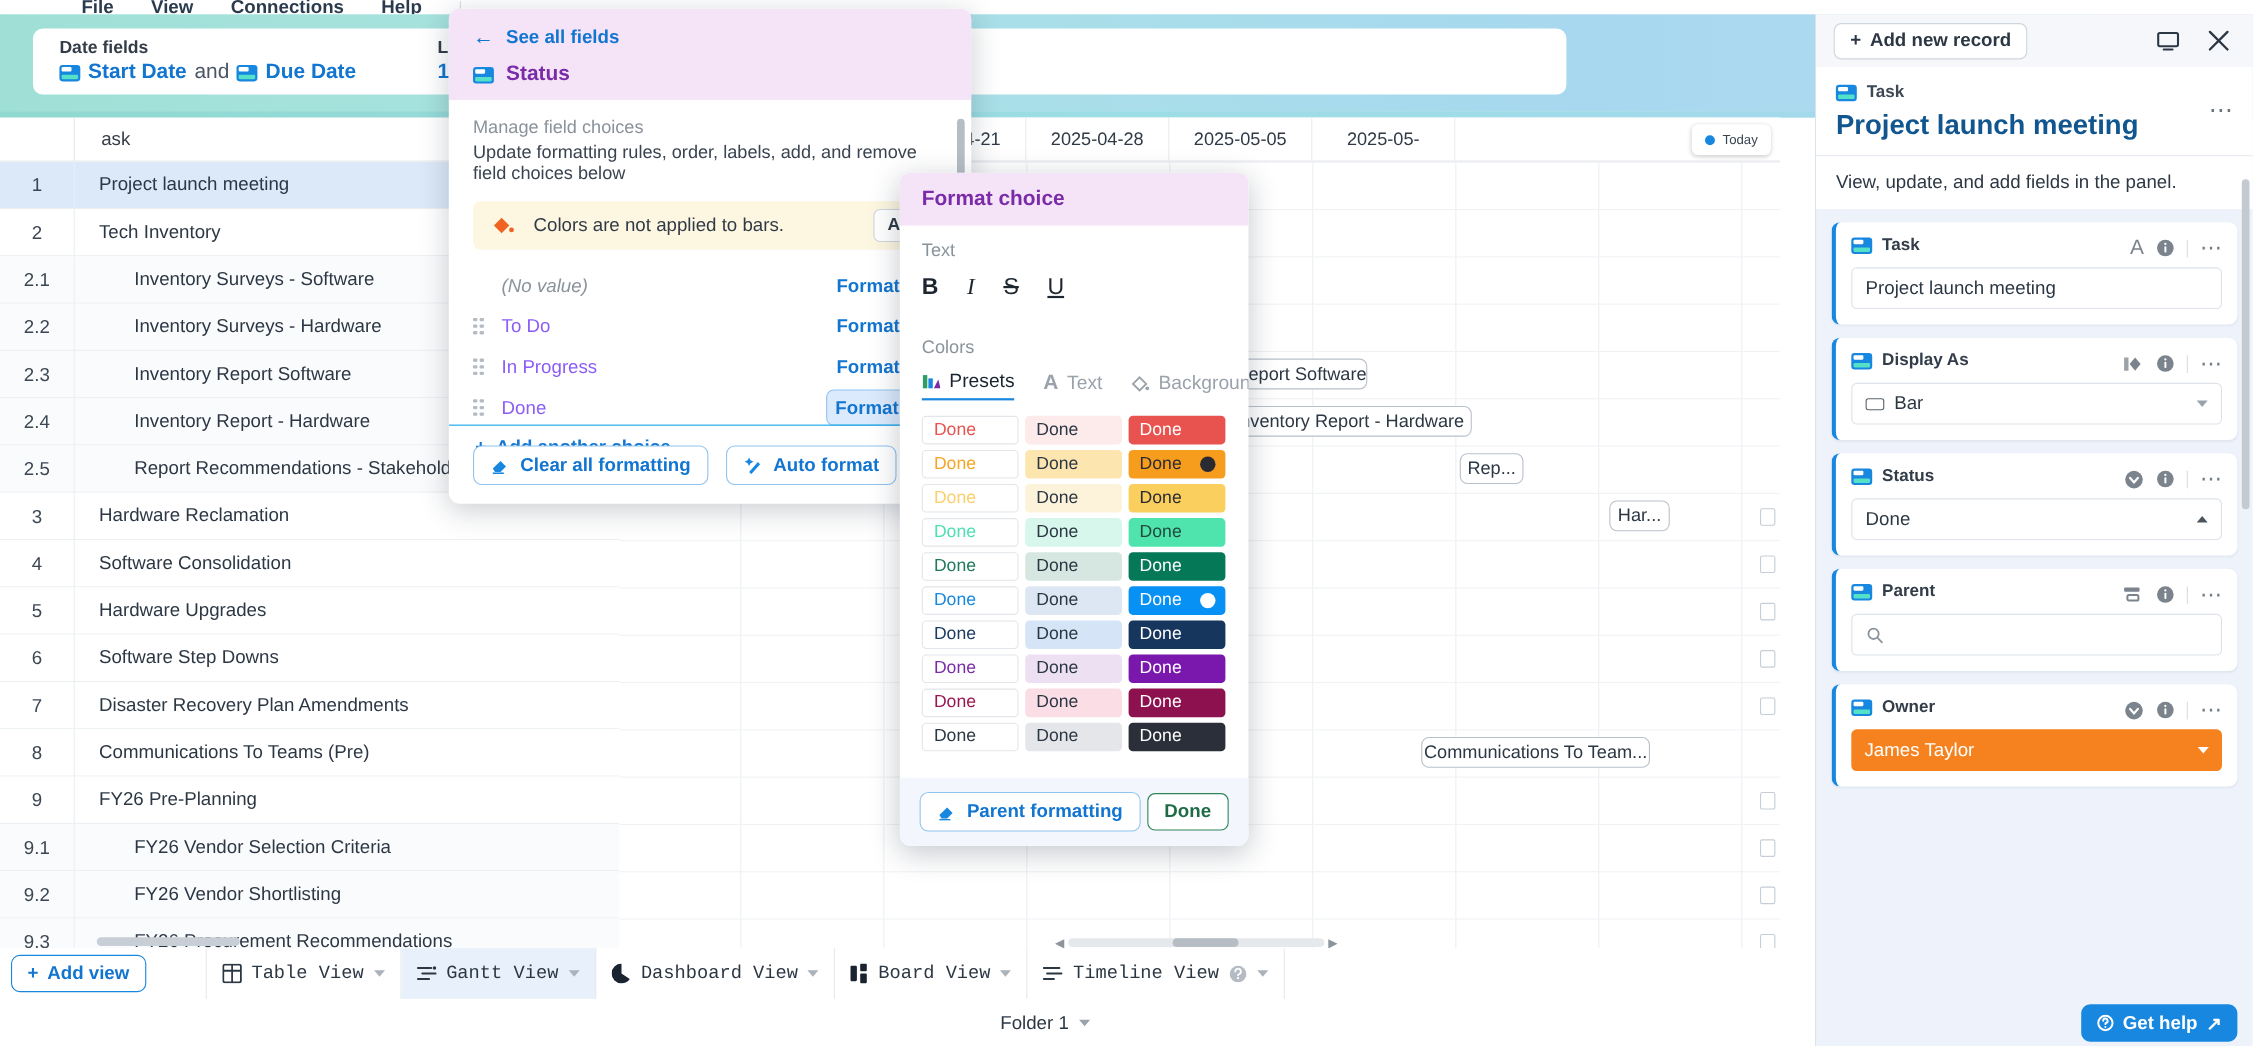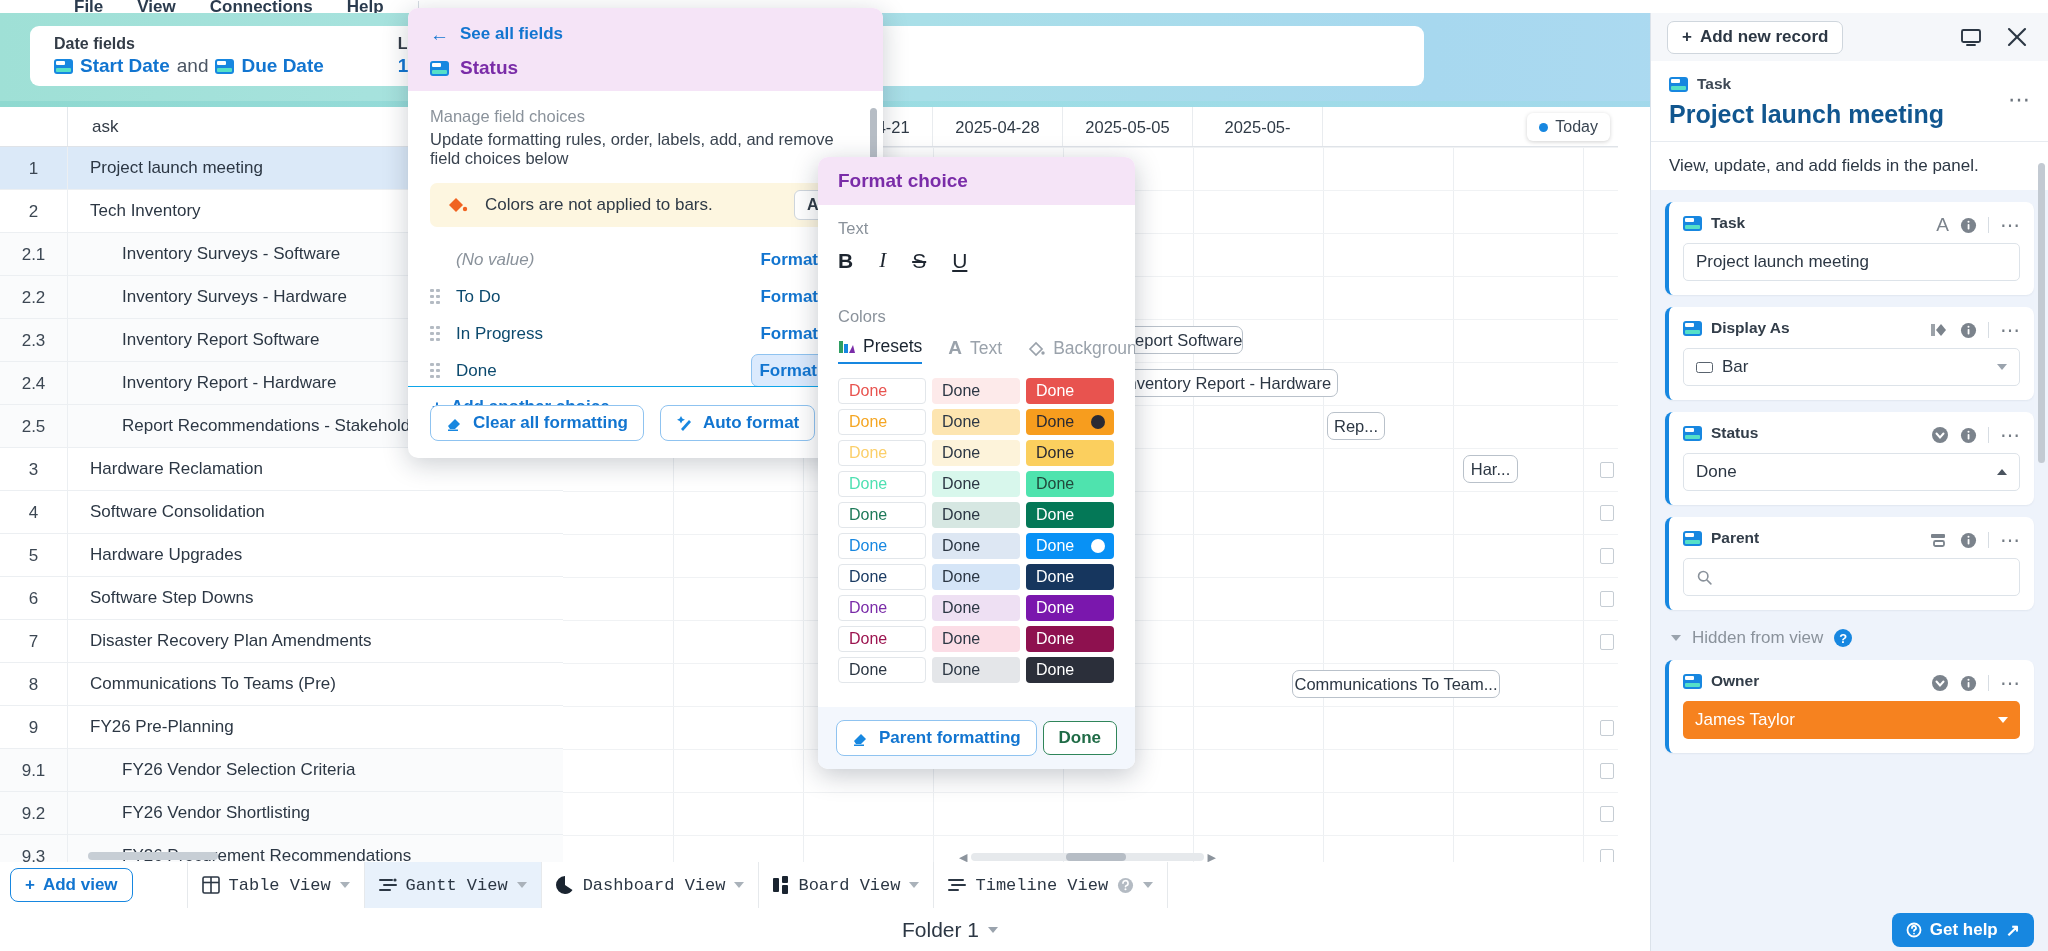--- a/index.html
+++ b/index.html
@@ -95,21 +95,21 @@
     background:#fff; overflow:hidden;
   }
   .datehdr { position:absolute; left:0; top:0; height:40px; width:1100px; display:flex; border-bottom:1px solid #dfe3e8;}
   .dcellh { width:130px; flex:none; text-align:center; line-height:40px; font-size:16.5px; color:#2f3a46; border-right:1px solid #e9ecef;}
   .gridlines { position:absolute; left:0; top:40px; width:1100px; height:715px; }
   .vline { position:absolute; top:0; width:1px; height:715px; background:#eceff2;}
   .hline { position:absolute; left:0; width:1100px; height:1px; background:#f0f2f4;}
   .todaypill {
     position:absolute; right:8px; top:6px; height:28px; background:#fff;
     border-radius:6px; box-shadow:0 1px 4px rgba(0,0,0,.18);
-    display:flex; align-items:center; gap:7px; padding:0 12px; font-size:16px; color:#3a4插;
+    display:flex; align-items:center; gap:7px; padding:0 12px; font-size:12px; color:#3a4插;
     color:#394552;
   }
   .bluedot{width:9px;height:9px;border-radius:50%;background:#1787e0;}
   .gbar {
     position:absolute; height:28px; background:#fff; border:1px solid #b9c1ca;
     border-radius:7px; display:flex; align-items:center; justify-content:center;
     padding:0 14px; font-size:16.5px; color:#2c3744; white-space:nowrap; overflow:hidden;
   }
   .gchk { position:absolute; width:14px;height:16px; border:1.6px solid #c6cdd4; border-radius:2px; }
 
@@ -139,21 +139,21 @@
   }
   .warntext { font-size:17px; color:#2f3a46; }
   .applybtn {
     position:absolute; right:10px; top:7px; height:30px; background:#fff; border:1px solid #cfd6dd;
     border-radius:6px; display:flex; align-items:center; padding:0 12px; font-size:16px; color:#2f3a46; font-weight:600;
   }
   .choicelist { margin-top:14px; }
   .choicerow { height:37px; display:flex; align-items:center; position:relative; }
   .dragdots { width:14px; height:16px; display:grid; grid-template-columns:repeat(2,5px); grid-template-rows:repeat(3,5px); gap:1px; margin-right:12px;}
   .dragdots i { width:3.5px;height:3.5px;background:#b4bbc3;border-radius:1px;display:block;}
-  .choicelabel { font-size:17px; color:#0c4a6e; }
+  .choicelabel { font-size:17px; color:#8b5cf6; }
   .choicelabel.novalue { color:#8a929b; font-style:italic; padding-left:26px;}
   .fmtbtnwrap { position:absolute; right:0; display:flex; align-items:center; gap:9px; padding:4px 7px; border-radius:7px;}
   .fmtbtnwrap.active { background:#dbeafd; border:1.5px solid #8fc3f0;}
   .fmtlink { color:#1275d0; font-weight:700; font-size:17px;}
   .swatch { width:27px;height:23px;border-radius:4px; display:flex;align-items:center;justify-content:center; font-size:14px; font-weight:700;}
   .addchoice { display:flex; align-items:center; gap:9px; color:#1275d0; font-weight:700; font-size:17px; margin-top:8px; padding-left:2px;}
   .fmtfooter {
     position:absolute; left:0; bottom:0; width:100%; height:72px;
     border-top:1px solid #0ea5e9; display:flex; align-items:center; gap:16px; padding-left:22px;
   }
@@ -235,21 +235,21 @@
     margin-left:10px; height:34px; border:1.5px solid #1787e0; border-radius:8px; background:#fff;
     display:flex;align-items:center;gap:8px;padding:0 14px;color:#1275d0;font-weight:700;font-size:17px;
   }
   .vtab {
     height:46px; display:flex; align-items:center; gap:9px; padding:0 14px;
     border-right:1px solid #e6e9ec; font-size:17px; color:#2c3744;
   }
   .vtab:first-of-type { border-left:1px solid #e6e9ec; }
   .vtab.active { background:#e8f1fb; }
   .vtab .caret{border-top-color:#aab2ba;}
-  .bb-bottom { height:43px; display:flex; align-items:center; justify-content:center; gap:9px; font-size:21px; color:#2c3744;}
+  .bb-bottom { height:43px; display:flex; align-items:center; justify-content:center; gap:9px; font-size:17px; color:#2c3744;}
   .folderwrap{ margin-left:250px; display:flex; align-items:center; gap:9px;}
   .gethelp {
     position:absolute; right:14px; bottom:4px; height:34px; background:#1787e0; border-radius:8px;
     display:flex;align-items:center;gap:8px;padding:0 14px;color:#fff;font-weight:700;font-size:17px;
   }
   svg{display:block;}
 </style>
 </head>
 <body>
 
@@ -880,25 +880,20 @@
           <span class="divvert"></span>
           <span style="font-size:20px;letter-spacing:2px;">⋯</span>
         </div>
         <div class="fc-input">
           <svg width="17" height="17" viewBox="0 0 20 20" fill="none" stroke="#8a929b" stroke-width="1.9">
             <circle cx="8.5" cy="8.5" r="5.5"></circle>
             <line x1="12.6" y1="12.6" x2="17.5" y2="17.5" stroke-linecap="round"></line>
           </svg>
         </div>
       </div>
-      <div class="hidden-row">
-        <span class="caret"></span>
-        <span>Hidden from view</span>
-        <span class="qicon">?</span>
-      </div>
       <div class="fieldcard">
         <div class="fc-head">
           <span class="fieldicon"></span>
           <span>Owner</span>
         </div>
         <div class="fc-tools">
           <span>
             <svg width="18" height="18" viewBox="0 0 18 18">
               <circle cx="9" cy="9" r="8" fill="#7b838c"></circle>
               <path d="M5.5 7.5 L9 11.5 L12.5 7.5" fill="none" stroke="#fff" stroke-width="2" stroke-linecap="round"></path>

